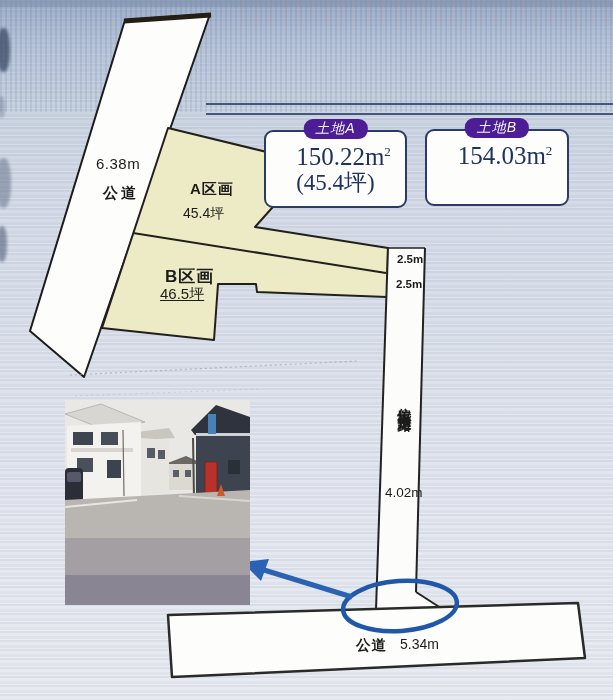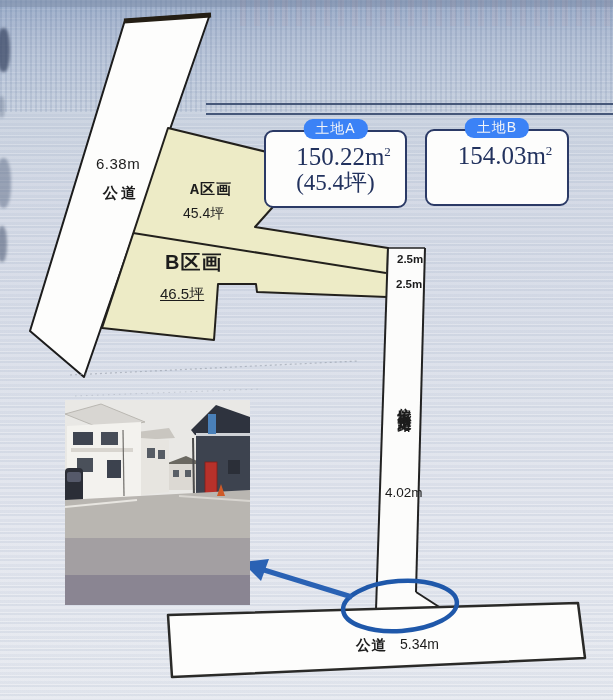--- a/index.html
+++ b/index.html
@@ -28,42 +28,42 @@
   .s2{left:-4px;top:158px;width:15px;height:50px;background:#51607c;opacity:.45;}
   .s3{left:-3px;top:226px;width:10px;height:36px;background:#3c4a66;opacity:.5;}
   .s4{left:-2px;top:96px;width:7px;height:22px;background:#5a6880;opacity:.35;}
 
   svg.diagram{position:absolute;left:0;top:0;}
   svg.photo{position:absolute;left:65px;top:400px;}
 
   .lbl{position:absolute;white-space:nowrap;margin-left:8px;}
   .lbl-638{left:88px;top:155px;font-size:15px;letter-spacing:.5px;}
   .lbl-koudo-left{left:95px;top:184px;font-size:15px;letter-spacing:3px;font-weight:600;}
-  .lbl-akukaku{left:182px;top:180px;font-size:15px;font-weight:600;letter-spacing:1px;font-family:Liberation Mono, monospace;}
+  .lbl-akukaku{left:182px;top:180px;font-size:15px;font-weight:600;letter-spacing:1px;}
   .lbl-a-tsubo{left:175px;top:205px;font-size:14px;}
-  .lbl-bkukaku{left:157px;top:249px;font-size:20px;font-weight:600;letter-spacing:1px;}
+  .lbl-bkukaku{left:157px;top:265px;font-size:17px;font-weight:600;letter-spacing:1px;}
   .lbl-b-tsubo{left:152px;top:285px;font-size:15px;text-decoration:underline;}
   .lbl-setback-a{left:389px;top:253px;font-size:11.5px;font-weight:600;}
   .lbl-setback-b{left:388px;top:278px;font-size:11.5px;font-weight:600;}
   .lbl-ichiteidouro{left:388px;top:397px;font-size:14px;font-weight:600;
       writing-mode:vertical-rl; text-orientation:upright; letter-spacing:2px;}
   .lbl-402{left:377px;top:485px;font-size:13.5px;}
   .lbl-koudo-bottom{left:348px;top:636px;font-size:14.5px;font-weight:700;letter-spacing:1px;}
   .lbl-534{left:392px;top:636px;font-size:14px;}
 
   .double-line{position:absolute;left:206px;top:103px;width:407px;height:8px;
     border-top:2px solid #46587a;border-bottom:2px solid #46587a;}
 
   .card{position:absolute;background:#fdfdfc;border:2.5px solid #2b3a66;border-radius:9px;
     text-align:center;font-family:"Liberation Serif","DejaVu Serif",serif;color:#22325e;}
   .card-a{left:264px;top:130px;width:139px;height:74px;}
   .card-b{left:425px;top:129px;width:140px;height:73px;text-align:center;}
   .card .tag{position:absolute;top:-13px;left:50%;transform:translateX(-50%);
-    background:#3b82f6;color:#f2f4f8;font-size:14px;padding:1px 12px;border-radius:9px;
-    white-space:nowrap;font-family:"Liberation Sans","DejaVu Sans",sans-serif;letter-spacing:1px;}
+    background:#4c1d95;color:#f2f4f8;font-size:14px;padding:1px 12px;border-radius:9px;
+    white-space:nowrap;font-family:"Liberation Sans","DejaVu Sans",sans-serif;letter-spacing:1px;font-style:italic;}
   .card .m2{margin-top:12px;font-size:25px;line-height:1.05;padding-left:16px;}
   .card .m2 sup{font-size:13px;}
   .card .tsubo{font-size:23px;line-height:1.1;}
 </style>
 </head>
 <body>
 
 <div class="canvas">
 
   <div class="bg-base"></div>

